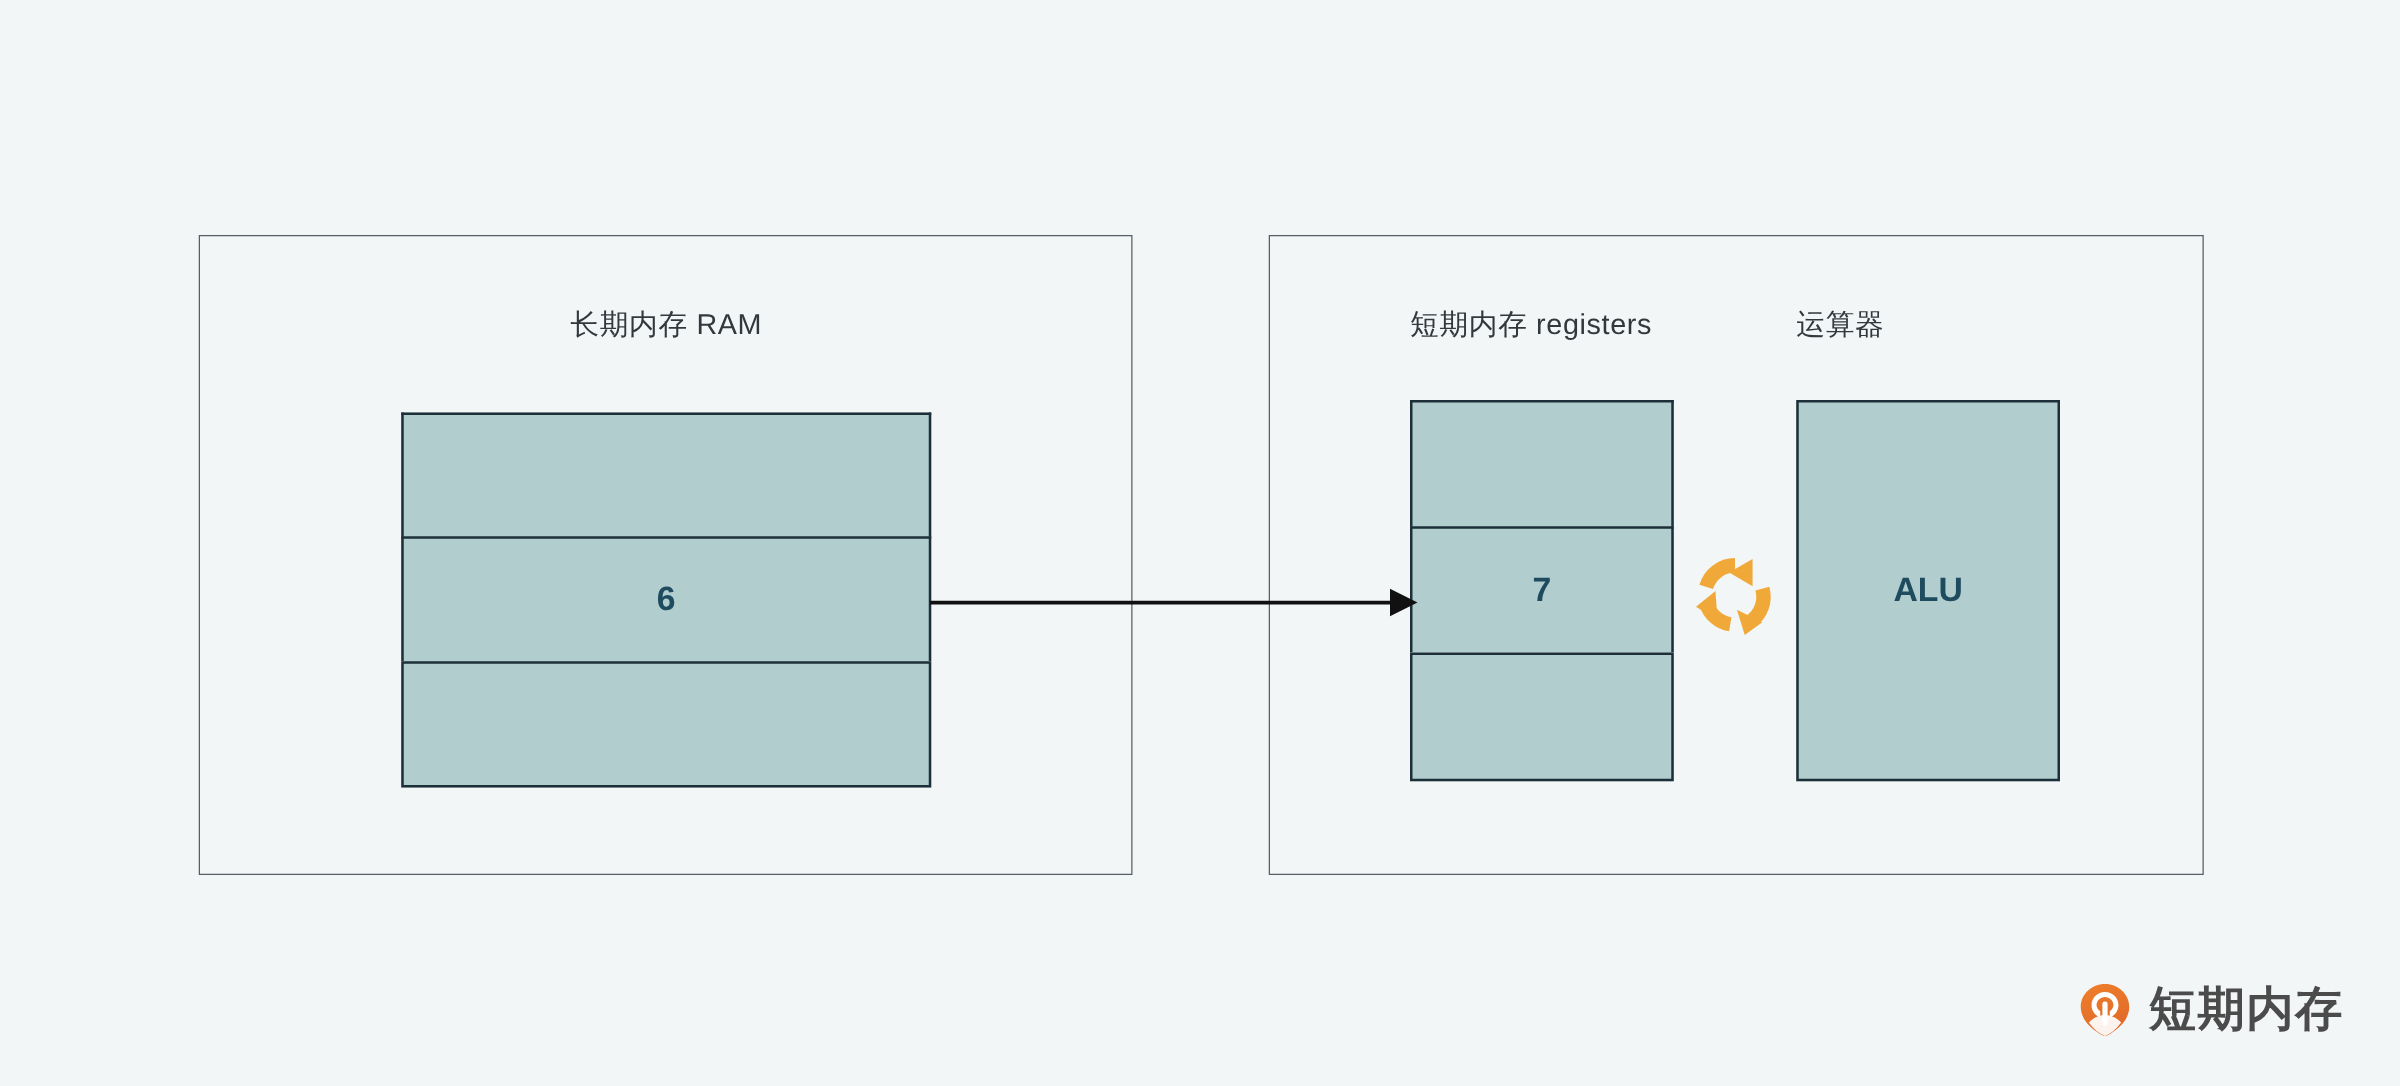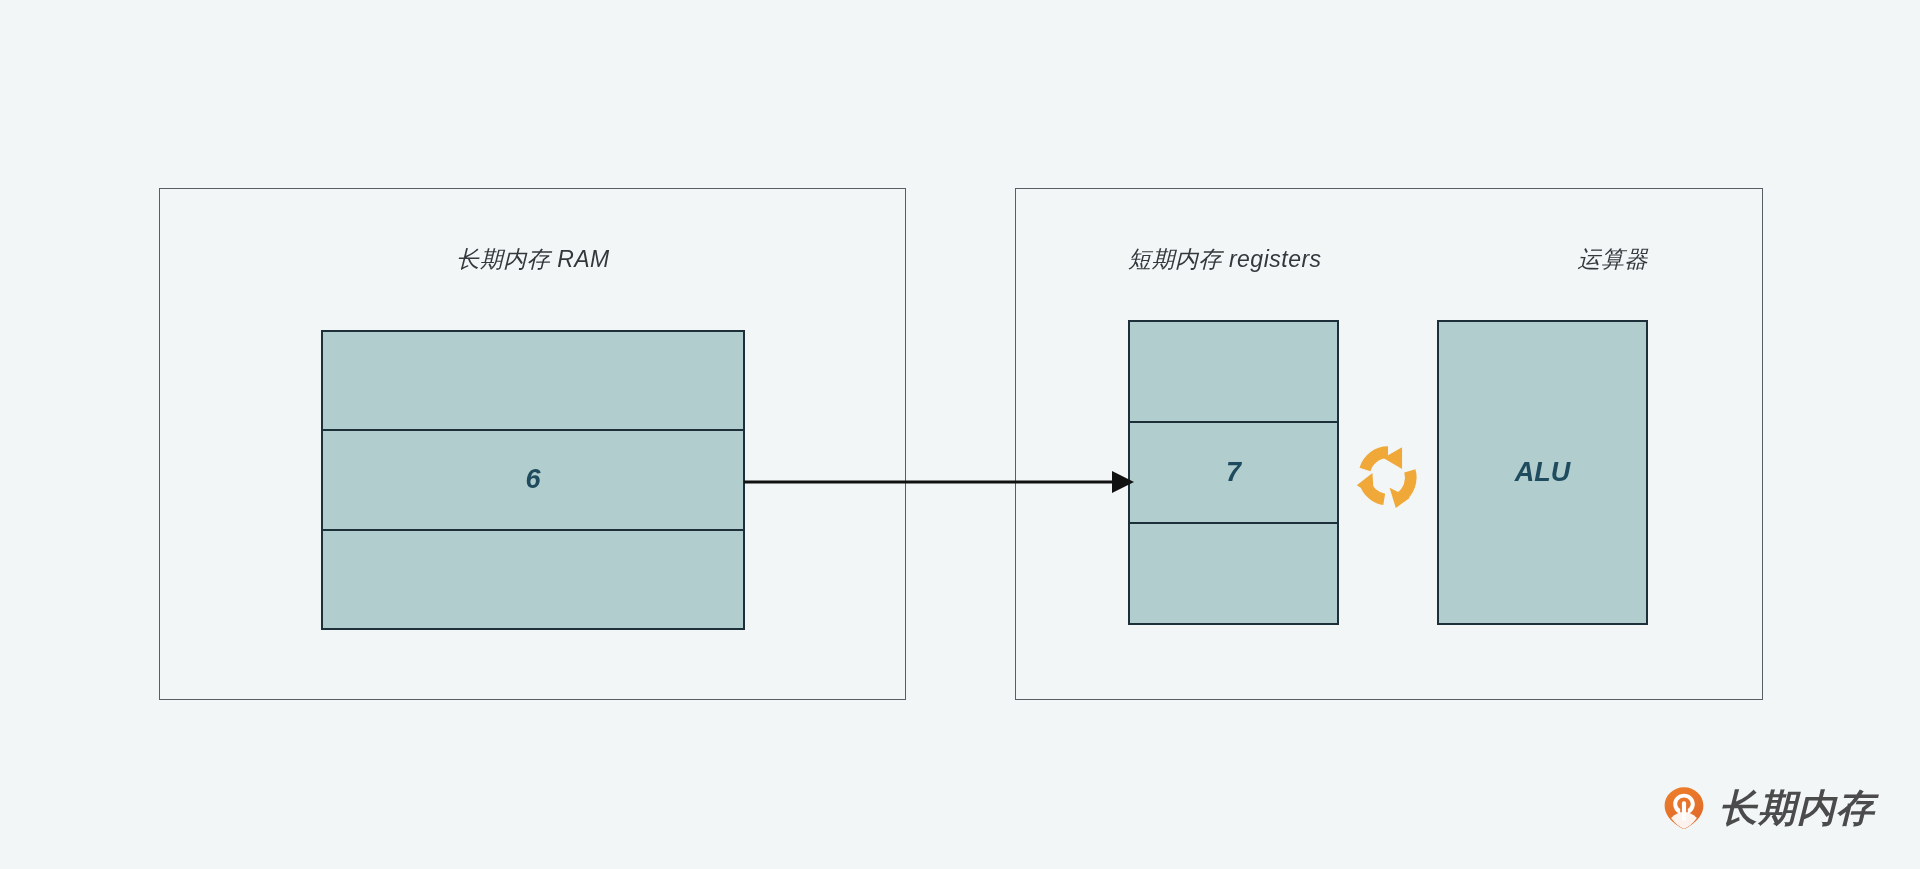--- a/index.html
+++ b/index.html
@@ -12,21 +12,20 @@
     height: 869px;
     background: #f2f6f7;
     font-family: "Liberation Sans", "DejaVu Sans", sans-serif;
     overflow: hidden;
   }
   #stage {
     position: relative;
     width: 1920px;
     height: 869px;
     background: #f2f6f7;
-    font-style: italic;
   }
 
   
   .panel {
     position: absolute;
     border: 1px solid #585e66;
     background: transparent;
     box-sizing: border-box;
   }
   #panel-ram   { left: 159px; top: 188px; width: 747px; height: 512px; }
@@ -36,21 +35,21 @@
   .caption {
     position: absolute;
     font-size: 23px;
     color: #33383d;
     line-height: 1;
     white-space: nowrap;
     letter-spacing: 0.5px;
   }
   #caption-ram       { left: 321px; top: 248px; width: 424px; text-align: center; }
   #caption-registers { left: 1128px; top: 248px; width: 210px; text-align: left; }
-  #caption-alu       { left: 1437px; top: 248px; width: 211px; text-align: right; }
+  #caption-alu       { left: 1437px; top: 248px; width: 211px; text-align: left; }
 
   
   .stack {
     position: absolute;
     display: flex;
     flex-direction: column;
     box-sizing: border-box;
   }
   .cell {
     flex: 1 1 0;
@@ -209,16 +208,16 @@
                L26.7 33.3
                C24.2 31.8 22.6 29.3 22.6 26.5
                C22.6 21.6 26.8 17.5 32 17.5
                C37.2 17.5 41.4 21.6 41.4 26.5
                C41.4 29.3 39.8 31.8 37.3 33.3
                L37.3 40.4
                C43 38.4 47 33 47 26.5
                C47 18.5 40.3 12 32 12 Z" fill="#ffffff"></path>
       <rect x="29.1" y="22.5" width="5.8" height="27" rx="2.6" fill="#ffffff"></rect>
     </svg>
-    <div id="brand-text">长期内存</div>
+    <div id="brand-text">短期内存</div>
   </div>
 
 </div>
 
 </body></html>

